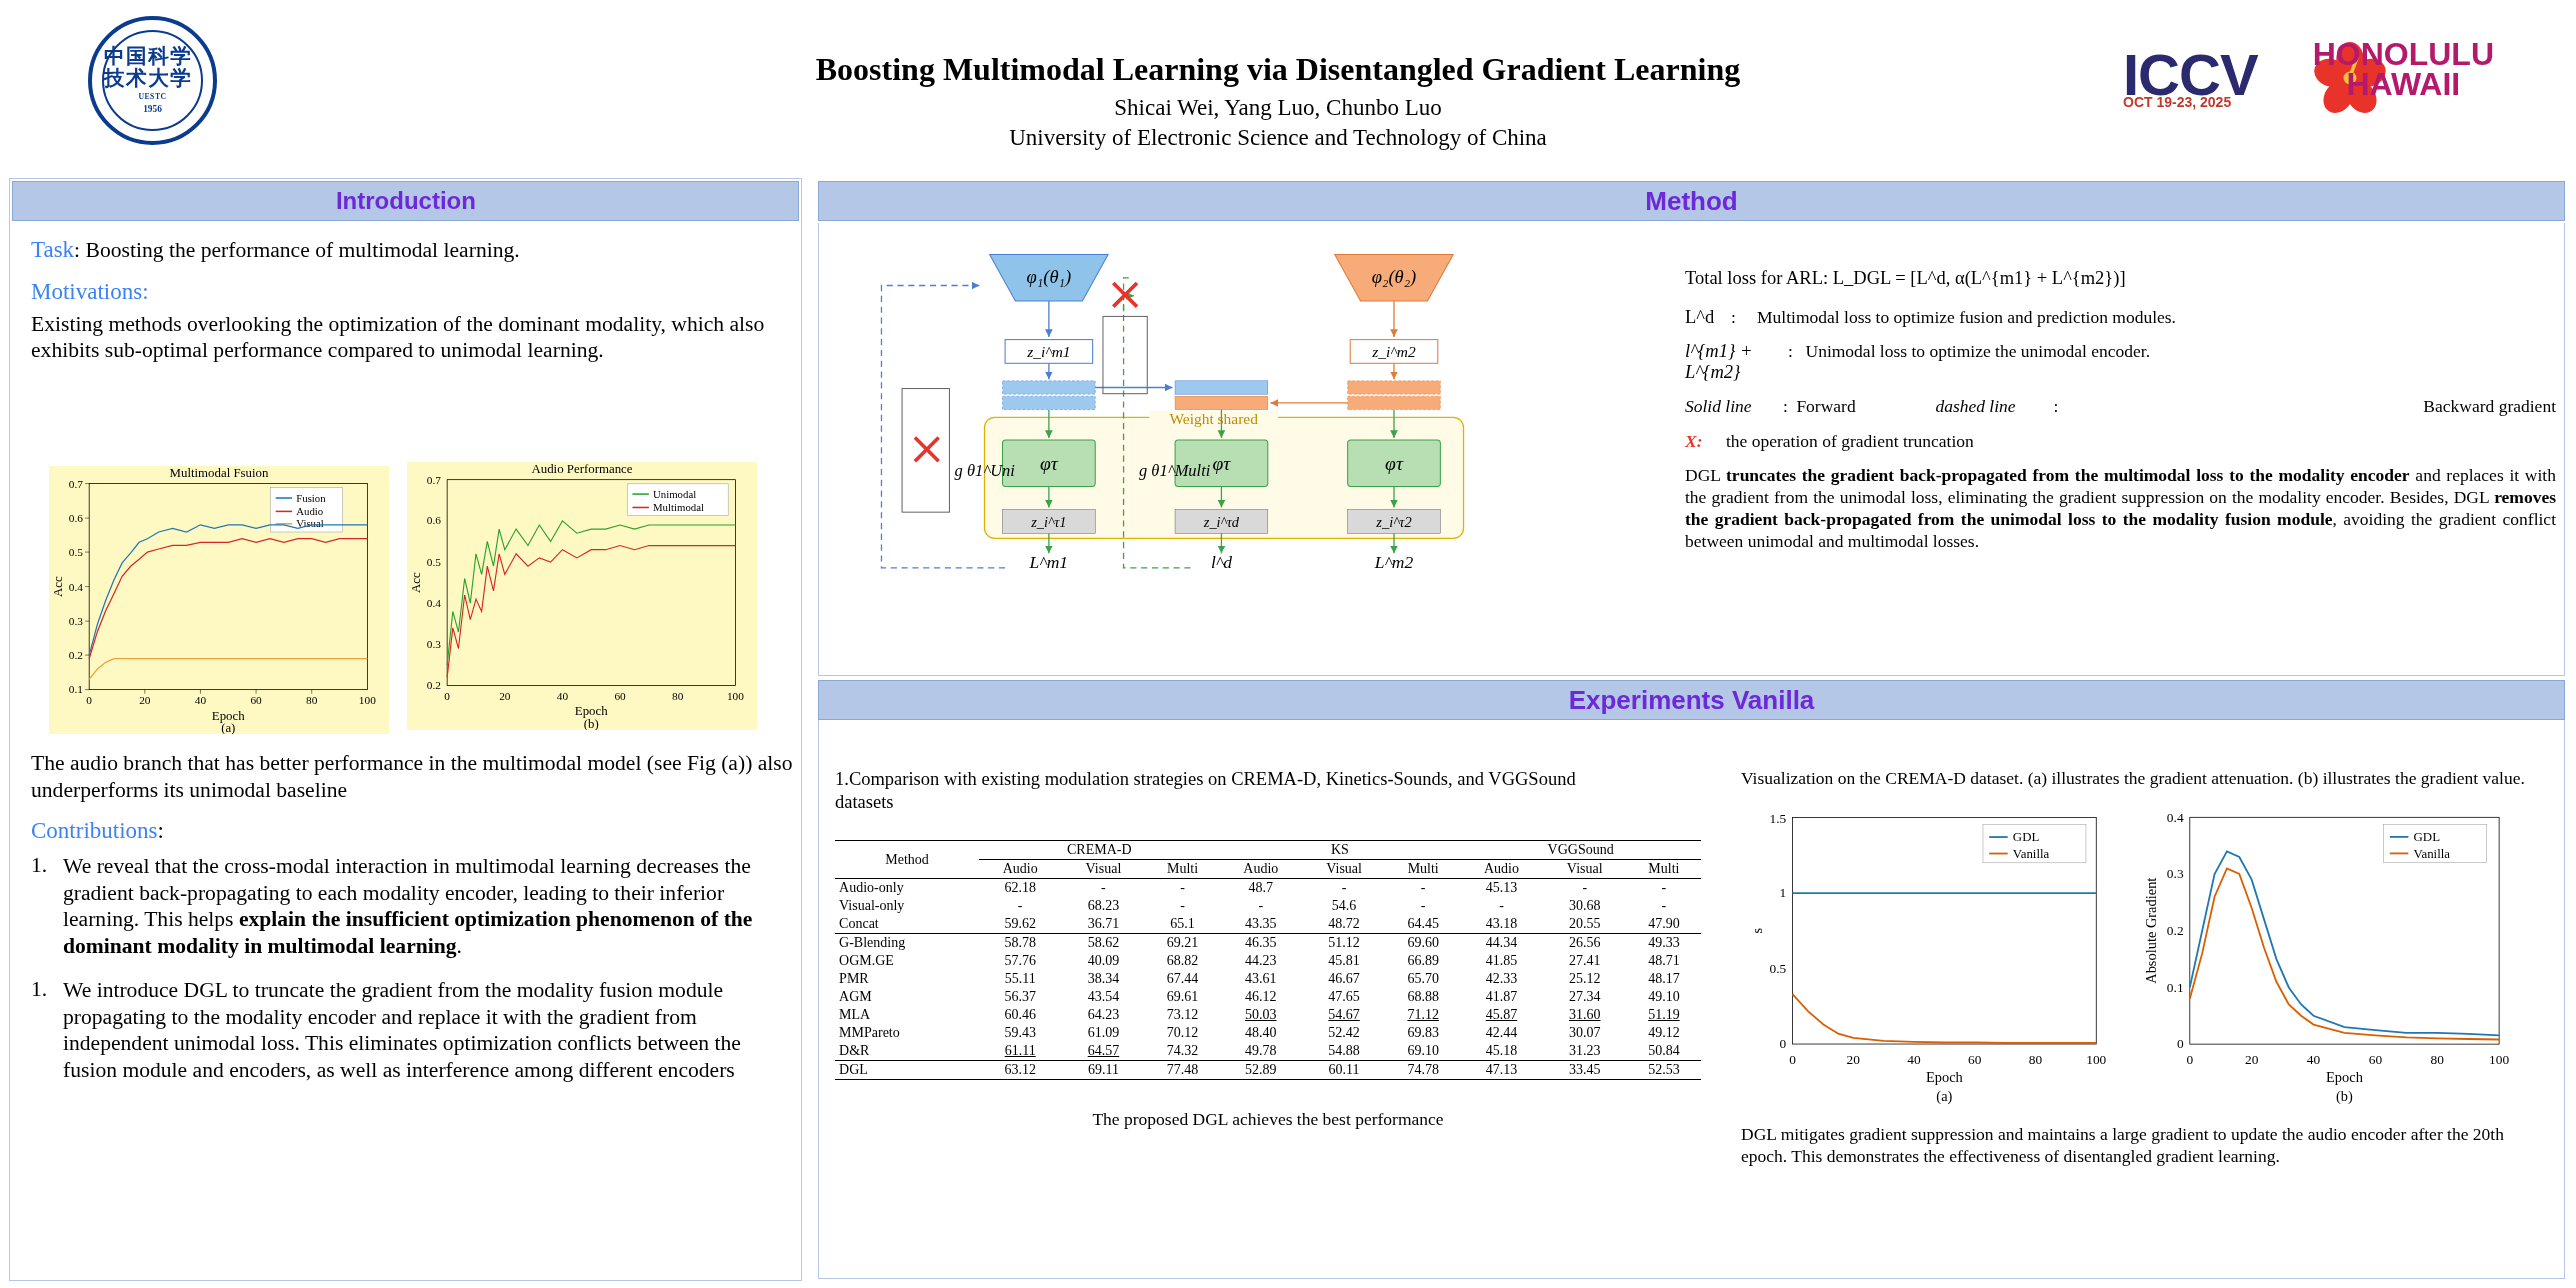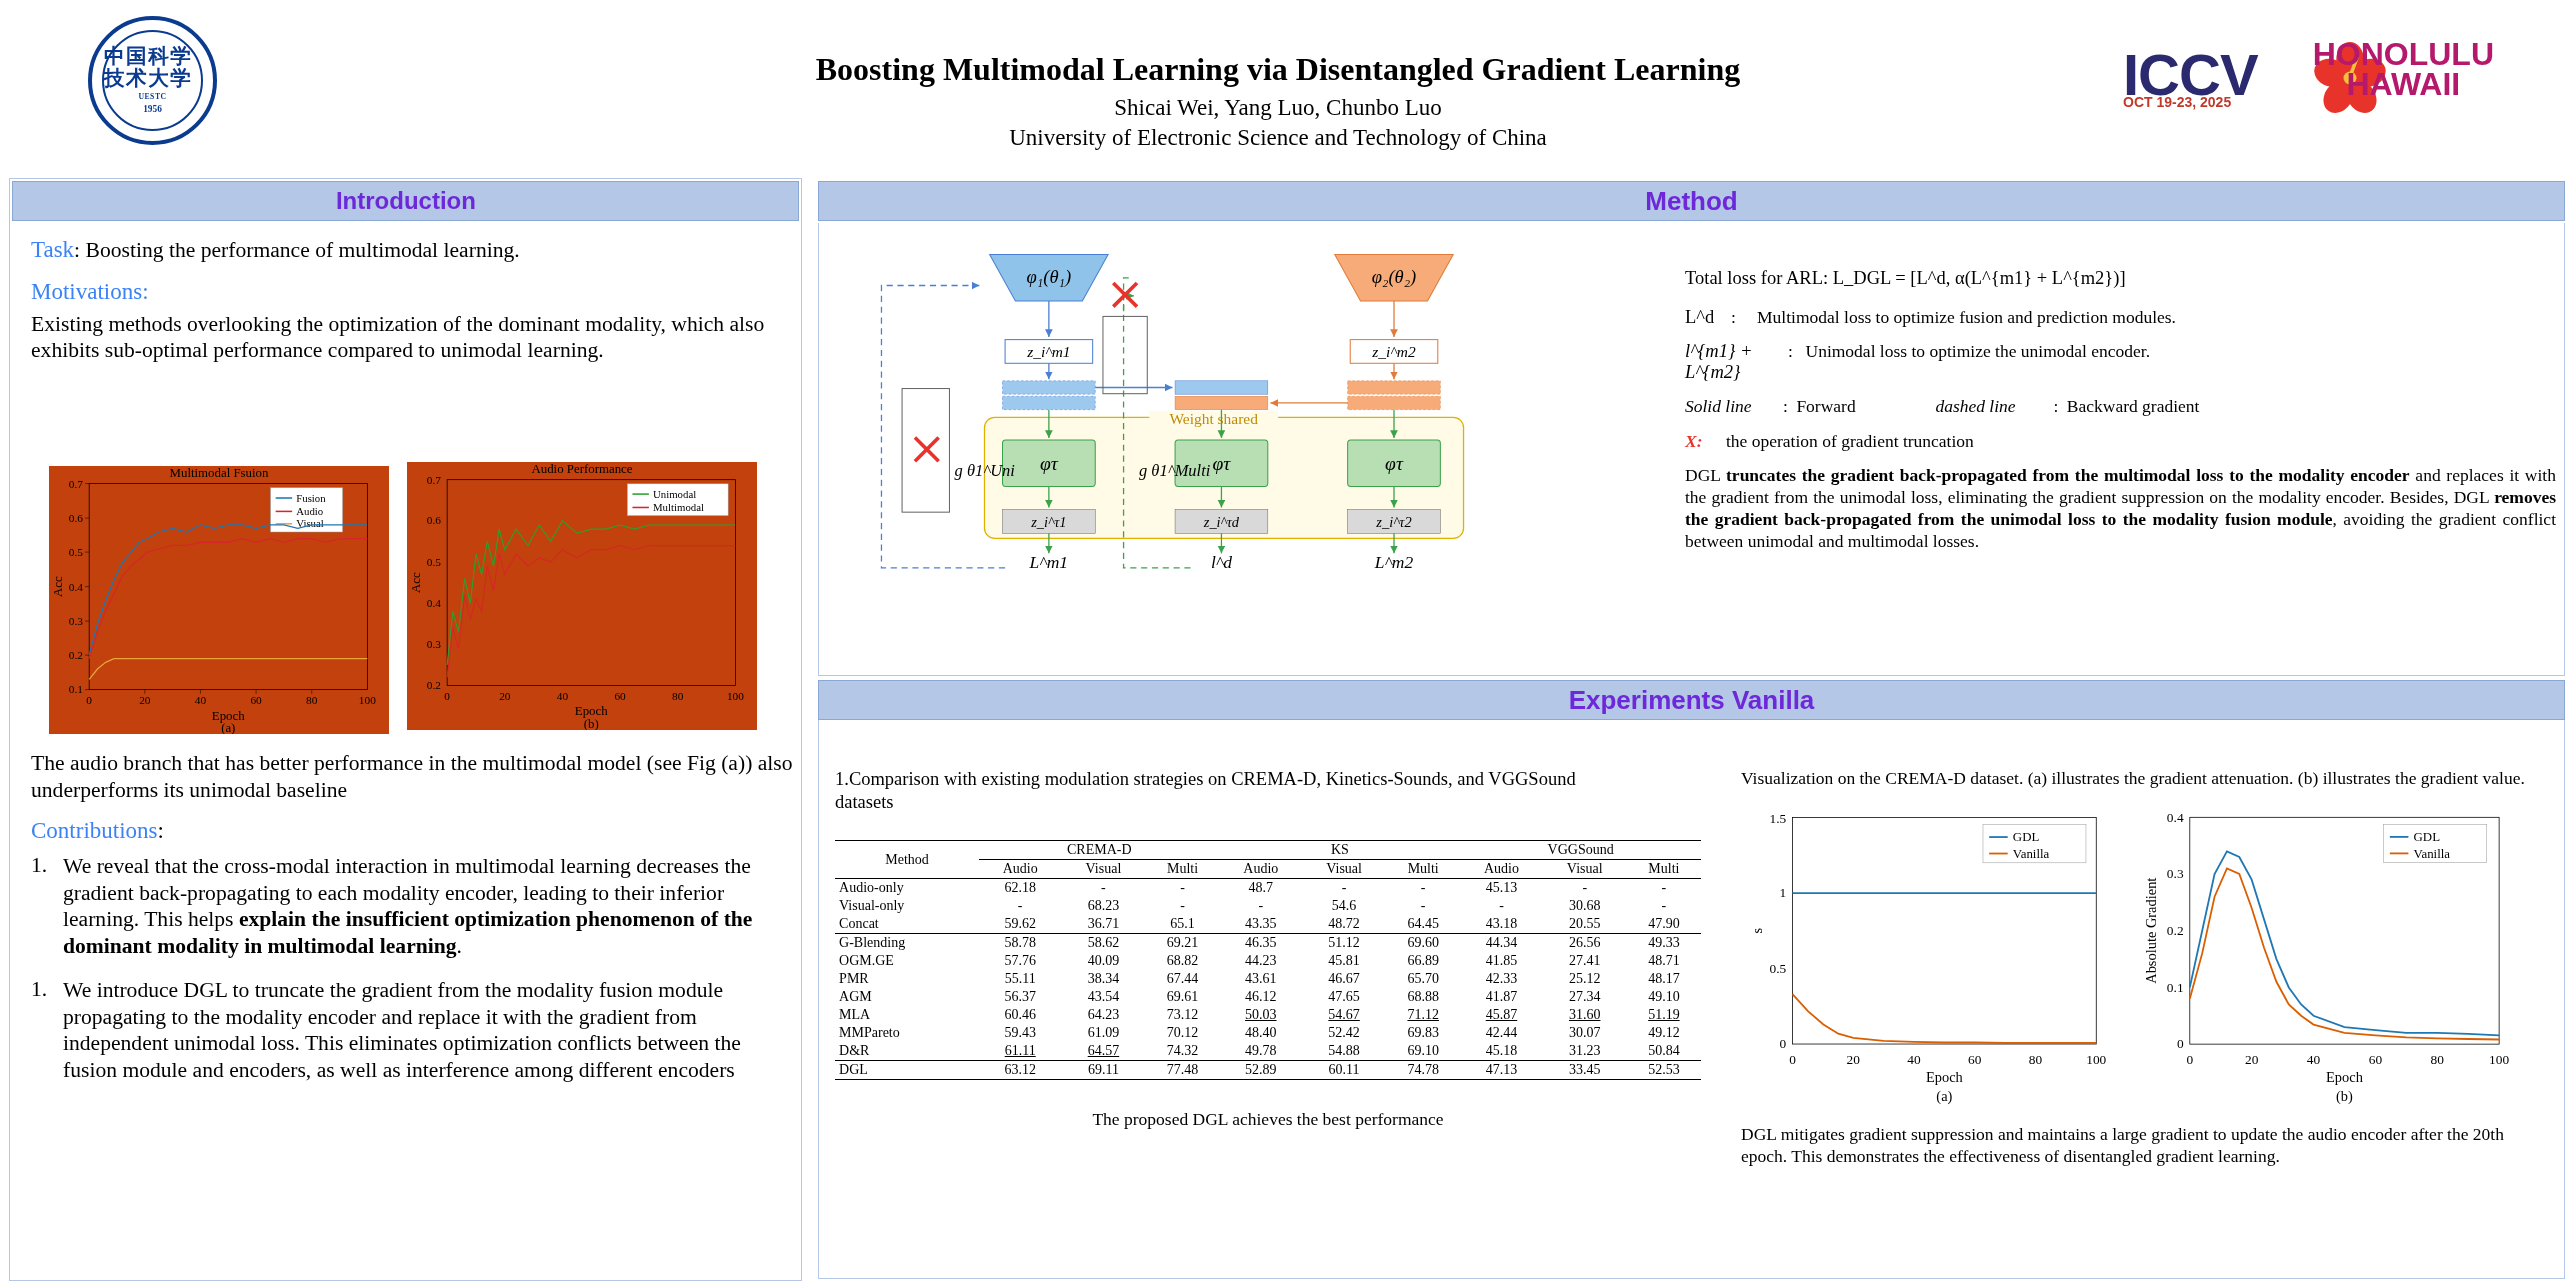--- a/index.html
+++ b/index.html
@@ -51,21 +51,21 @@
   #intro-body { position:absolute; left:31px; top:237px; width:762px; }
 
   .h-orange { color:#3b82f6; font-size:23px; font-family:"Liberation Serif",serif; }
   .body-txt { font-size:21.6px; line-height:1.23; }
   #method-header { position:absolute; left:818px; top:181px; width:1747px; height:40px; font-size:26px; }
   #method-panel { position:absolute; left:818px; top:223px; width:1747px; height:453px; border:1.5px solid #b4c7e7; border-top:none;}
   #exp-header { position:absolute; left:818px; top:680px; width:1747px; height:40px; font-size:26px; }
   #exp-panel { position:absolute; left:818px; top:720px; width:1747px; height:559px; border:1.5px solid #b4c7e7; border-top:none;}
 
   
-  .chart-box { position:absolute; background:#c2410c; }
+  .chart-box { position:absolute; background:#fef9c3; }
   svg text { font-family:"Liberation Serif", serif; }
 
   
   #method-diagram { position:absolute; left:835px; top:234px; width:845px; height:443px; }
   #method-text { position:absolute; left:1685px; top:268px; width:871px; font-size:17.5px;}
   #method-text .line { margin-bottom:13.4px; }
 
   
   #exp-left { position:absolute; left:835px; top:768px; width:886px; }
   #exp-right { position:absolute; left:1741px; top:768px; width:814px; }
@@ -334,21 +334,21 @@
     <div style="width:103px; font-style:italic; font-size:18.5px;">l^{m1} + L^{m2}</div>
     <div style="width:17.5px;">:</div>
     <div style="flex:1;">Unimodal loss to optimize the  unimodal encoder.</div>
   </div>
   <div class="line" style="display:flex;">
     <div style="width:98px; font-style:italic;">Solid line</div>
     <div style="width:13.4px;">:</div>
     <div style="width:139px;">Forward</div>
     <div style="width:118px; font-style:italic;">dashed line</div>
     <div style="width:13.4px;">:</div>
-    <div style="flex:1;">Backward gradient</div>
+    <div style="flex:1;text-align:right;">Backward gradient</div>
   </div>
   <div class="line" style="display:flex;">
     <div style="width:41px; color:#e8322a; font-style:italic; font-weight:bold;">X:</div>
     <div style="flex:1;">the operation of gradient truncation</div>
   </div>
   <div style="text-align:justify; line-height:1.25; margin-top:5.2px;">
     <span>DGL </span><span class="bold">truncates the gradient back-propagated from the multimodal loss to the modality encoder</span><span> and replaces it with the gradient from the unimodal loss, eliminating the gradient suppression on the modality encoder. Besides, DGL </span><span class="bold">removes the gradient back-propagated from the unimodal loss to the modality fusion module</span><span>, avoiding the gradient conflict between unimodal and multimodal losses.</span>
   </div>
 </div>
 

